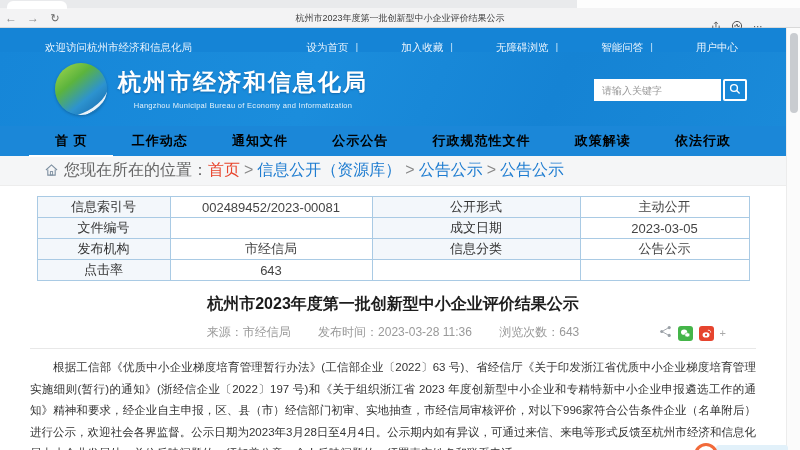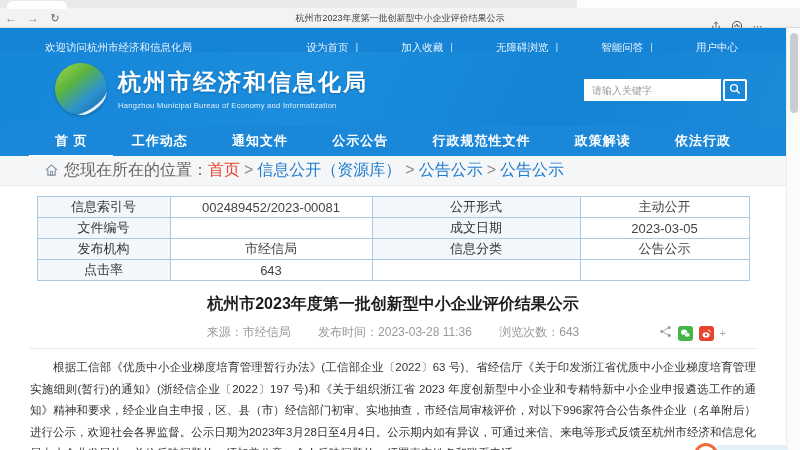--- a/index.html
+++ b/index.html
@@ -28,34 +28,34 @@
   .topbar .links span { color:#eaf4fd; font-size:10.5px; cursor:pointer; }
   .topbar .links span:not(:last-child)::after { content:"|"; margin:0 7px; color:#bfe0f6; }
 
   .masthead { position:relative; height:74px;
     background:linear-gradient(115deg,#1686d8 0%,#1b8ddc 40%,#1583d4 70%,#1a8ad9 100%); }
   .logo { position:absolute; left:55px; top:11px; width:52px; height:52px; border-radius:50%;
     background:linear-gradient(140deg,#a6d94e 0%,#5cb43d 35%,#2d93cf 65%,#1263a8 100%);
     overflow:hidden; box-shadow:0 1px 3px rgba(0,0,0,.25); }
   .logo::after { content:""; position:absolute; left:-8px; top:10px; width:64px; height:40px;
     border-radius:50%; border-bottom:3px solid rgba(255,255,255,.9); transform:rotate(-28deg); }
-  .site-titles { position:absolute; left:118px; top:15px; }
+  .site-titles { position:absolute; left:118px; top:15px;text-align:center; }
   .site-name { color:#fff; font-size:23px; font-weight:bold; letter-spacing:2px;
     text-shadow:0 1px 2px rgba(0,40,90,.35); }
   .site-name-en { color:rgba(255,255,255,.88); font-size:7.5px; letter-spacing:.3px; margin-top:3px; }
   .search { position:absolute; right:39px; top:27px; display:flex; align-items:center; }
-  .search input { width:137px; height:22px; border:none; outline:none; background:#fff;
+  .search input { width:127px; height:22px; border:none; outline:none; background:#fff;
     font-size:10px; color:#333; padding:0 8px; }
   .search input::placeholder { color:#999; }
   .search-btn { width:24px; height:22px; margin-left:2px; border:2px solid #fff; border-radius:2px;
     display:flex; align-items:center; justify-content:center; cursor:pointer; background:transparent; }
 
   .mainnav { height:30px; background:#1b87d8; display:flex; align-items:center;
     justify-content:space-between; padding:0 55px; }
-  .nav-item { position:relative; color:#ffffff; font-size:13px; font-weight:600; letter-spacing:1px;
+  .nav-item { position:relative; color:#000000; font-size:13px; font-weight:600; letter-spacing:1px;
     cursor:pointer; padding:6px 0; }
   .nav-item.active::after { content:""; position:absolute; left:50%; transform:translateX(-50%);
     bottom:-1px; width:84px; height:2px; background:#fff; }
 
   .breadcrumb { height:30px; background:#f5f6f7; display:flex; align-items:center; padding:0 0 0 45px;
     font-size:16px; color:#666; border-bottom:1px solid #ededed; }
   .breadcrumb svg { margin-right:6px; }
   .crumb { cursor:pointer; }
   .crumb.first { color:#e8442c; }
   .crumb.link { color:#1e7cd0; }

